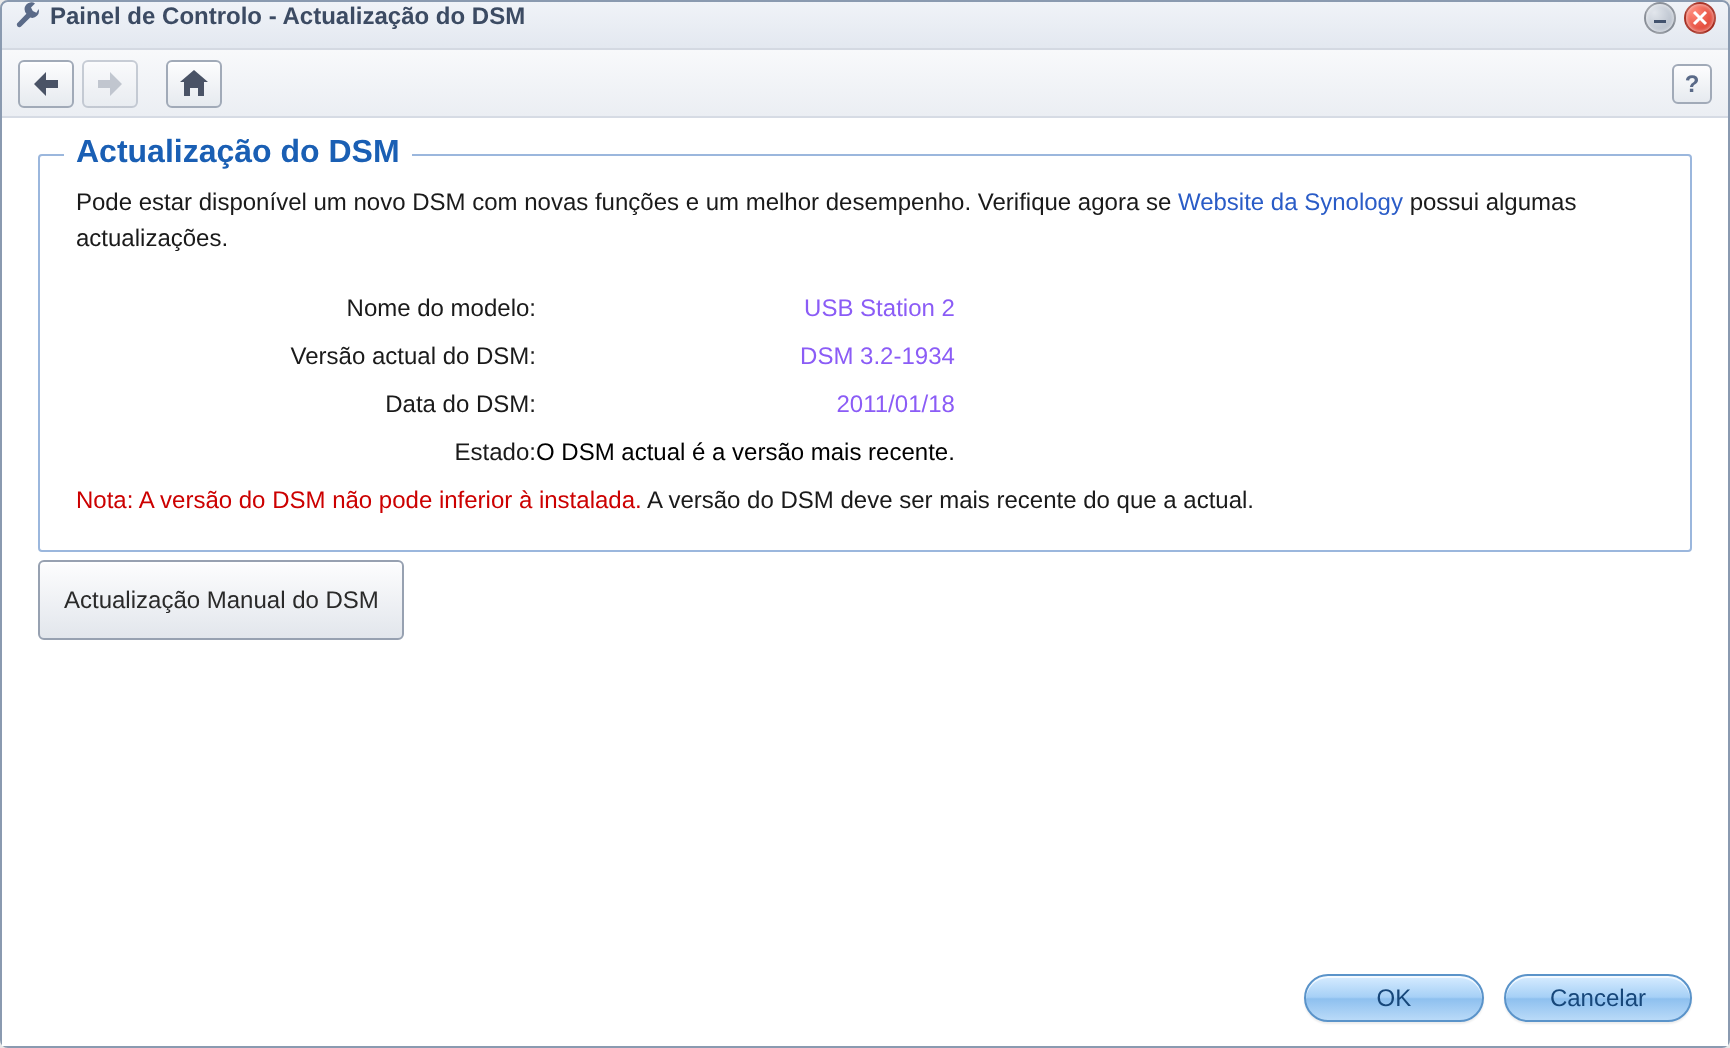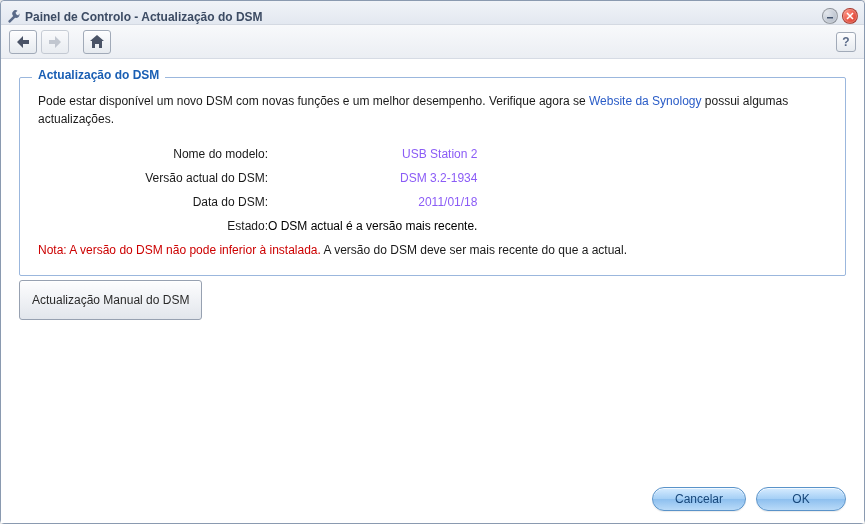--- a/index.html
+++ b/index.html
@@ -16,21 +16,21 @@
       height: 524px;
       background: linear-gradient(to bottom, #f4f6fa 0%, #e8ecf2 100%);
       border: 1px solid #8a9ab0;
       border-radius: 4px;
       position: relative;
       box-shadow: inset 0 1px 0 rgba(255,255,255,0.6);
     }
     .titlebar {
       height: 24px;
       display: flex;
-      align-items: flex-end;
+      align-items: flex-start;
       padding: 0 6px;
       background: linear-gradient(to bottom, #f0f3f8 0%, #e3e8f0 100%);
       border-bottom: 1px solid #d4d9e2;
       border-radius: 4px 4px 0 0;
     }
     .titlebar .wrench-icon {
       width: 14px; height: 14px;
       margin-right: 4px;
       display: inline-flex; align-items: center; justify-content: center;
     }
@@ -100,21 +100,21 @@
       padding: 14px 18px 18px 18px;
       position: relative;
     }
     .legend {
       position: absolute;
       top: -10px; left: 12px;
       background: #ffffff;
       padding: 0 6px;
       color: #1a5fb4;
       font-weight: bold;
-      font-size: 12px;
+      font-size: 16px;
     }
     .intro {
       color: #1a1a1a;
       margin-bottom: 14px;
       line-height: 1.5;
     }
     .intro a { color: #2a5cc7; text-decoration: none; }
 
     .info-table { display: table; border-spacing: 0; text-align: right; }
     .info-row { display: table-row; }
@@ -237,19 +237,19 @@
       </div>
 
       <div class="note">
         <span class="note-red">Nota: A versão do DSM não pode inferior à instalada.</span><span> A versão do DSM deve ser mais recente do que a actual.</span>
       </div>
     </div>
 
     <button class="manual-btn">Actualização Manual do DSM</button>
 
     <div class="footer">
+      <button class="pill-btn">OK</button>
       <button class="pill-btn">Cancelar</button>
-      <button class="pill-btn">OK</button>
     </div>
 
   </div>
 
 </div>
 
 </body></html>

